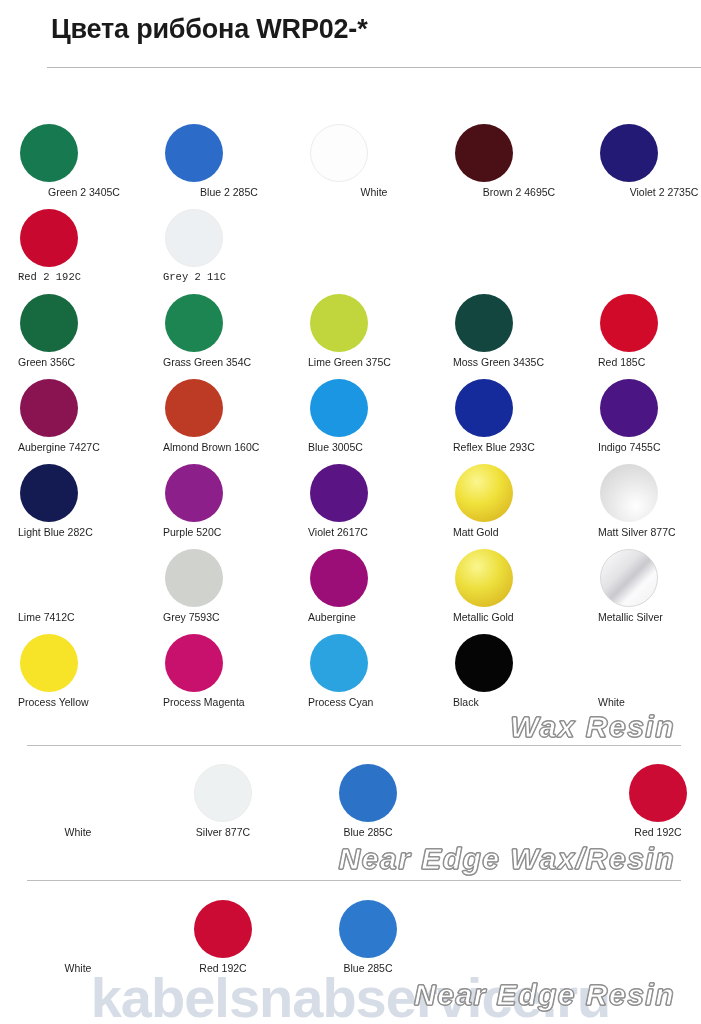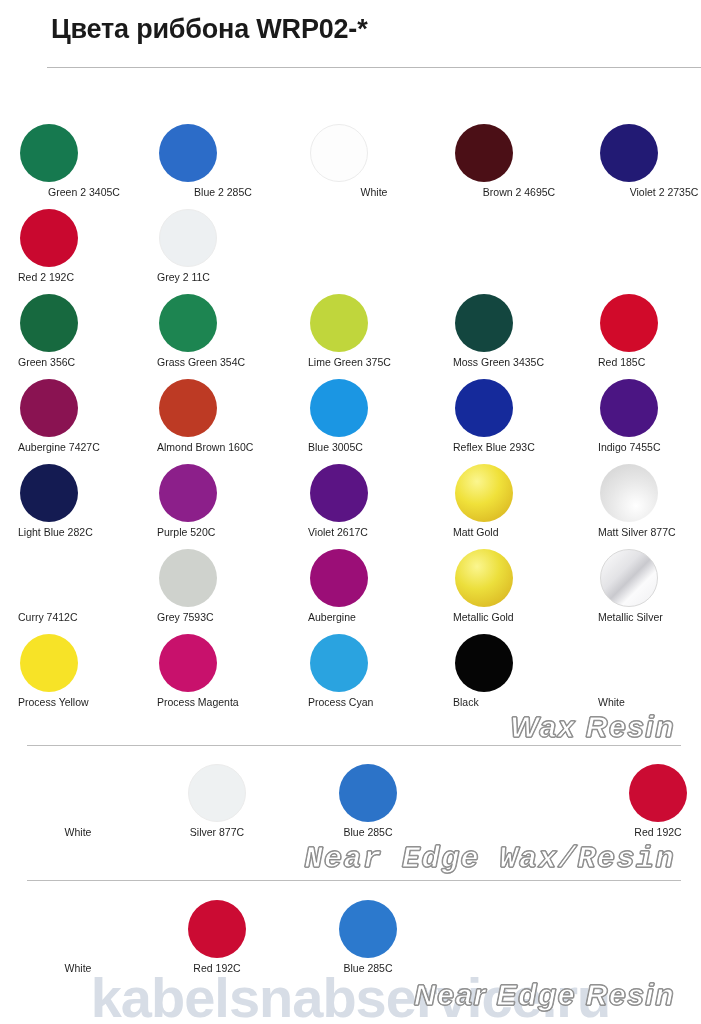--- a/index.html
+++ b/index.html
@@ -56,21 +56,21 @@
     width: 701px;
     height: 85px;
   }
   .cell {
     position: absolute;
     top: 0;
     width: 132px;
     height: 85px;
   }
   .cell.c0 { left: 12px; }
-  .cell.c1 { left: 151px; }
+  .cell.c1 { left: 157px; }
   .cell.c2 { left: 302px; }
   .cell.c3 { left: 447px; }
   .cell.c4 { left: 592px; }
 
   .swatch {
     position: absolute;
     left: 8px;
     top: 2px;
     width: 58px;
     height: 58px;
@@ -165,21 +165,21 @@
           </div>
           <div class="cell c3">
             <div class="swatch" style="background: rgb(75, 15, 22);"></div>
             <div class="swatch-label pad">Brown 2  4695C</div>
           </div>
           <div class="cell c4">
             <div class="swatch" style="background: rgb(34, 26, 116);"></div>
             <div class="swatch-label pad">Violet 2  2735C</div>
           </div>
         </div>
-        <div class="row" style="height: 85px;">
+        <div class="row" style="height: 85px; font-family: Liberation Mono, monospace;">
           <div class="cell c0">
             <div class="swatch" style="background: rgb(201, 8, 47);"></div>
             <div class="swatch-label pad">Red 2  192C</div>
           </div>
           <div class="cell c1">
             <div class="swatch faint" style="background: rgb(237, 240, 242);"></div>
             <div class="swatch-label pad">Grey 2  11C</div>
           </div>
         </div>
         <div class="row" style="height: 85px; padding-left: 40px;">
@@ -244,21 +244,21 @@
             <div class="swatch-label pad">Matt Gold</div>
           </div>
           <div class="cell c4">
             <div class="swatch" style="background: radial-gradient(circle at 62% 72%, rgb(255, 255, 255) 0%, rgb(232, 232, 232) 45%, rgb(207, 207, 207) 100%);"></div>
             <div class="swatch-label pad">Matt Silver  877C</div>
           </div>
         </div>
         <div class="row" style="height: 85px;">
           <div class="cell c0">
             <div class="swatch"></div>
-            <div class="swatch-label pad">Curry  7412C</div>
+            <div class="swatch-label pad">Lime  7412C</div>
           </div>
           <div class="cell c1">
             <div class="swatch" style="background: rgb(207, 210, 205);"></div>
             <div class="swatch-label pad">Grey  7593C</div>
           </div>
           <div class="cell c3">
             <div class="swatch" style="background: radial-gradient(circle at 38% 30%, rgb(251, 246, 143) 0%, rgb(236, 223, 60) 42%, rgb(217, 181, 33) 88%, rgb(199, 154, 21) 100%);"></div>
             <div class="swatch-label pad">Metallic Gold</div>
           </div>
           <div class="cell c2">
@@ -324,16 +324,16 @@
             <div class="swatch" style="background: rgb(44, 121, 205);"></div>
             <div class="swatch-label">Blue 285C</div>
           </div>
         </div>
       </div>
     </div>
 
   <div class="watermark">kabelsnabservice.ru</div>
 <div class="section-caption" style="top: 710px;">Wax Resin</div>
     <div class="section-rule" style="top: 745px;"></div>
-    <div class="section-caption" style="top: 842px; font-family: Liberation Mono, monospace;">Near Edge Wax/Resin</div>
+    <div class="section-caption" style="top: 842px;">Near Edge Wax/Resin</div>
     <div class="section-rule" style="top: 880px;"></div>
     <div class="section-caption" style="top: 978px;">Near Edge Resin</div>
   </div>
 
 </body></html>

